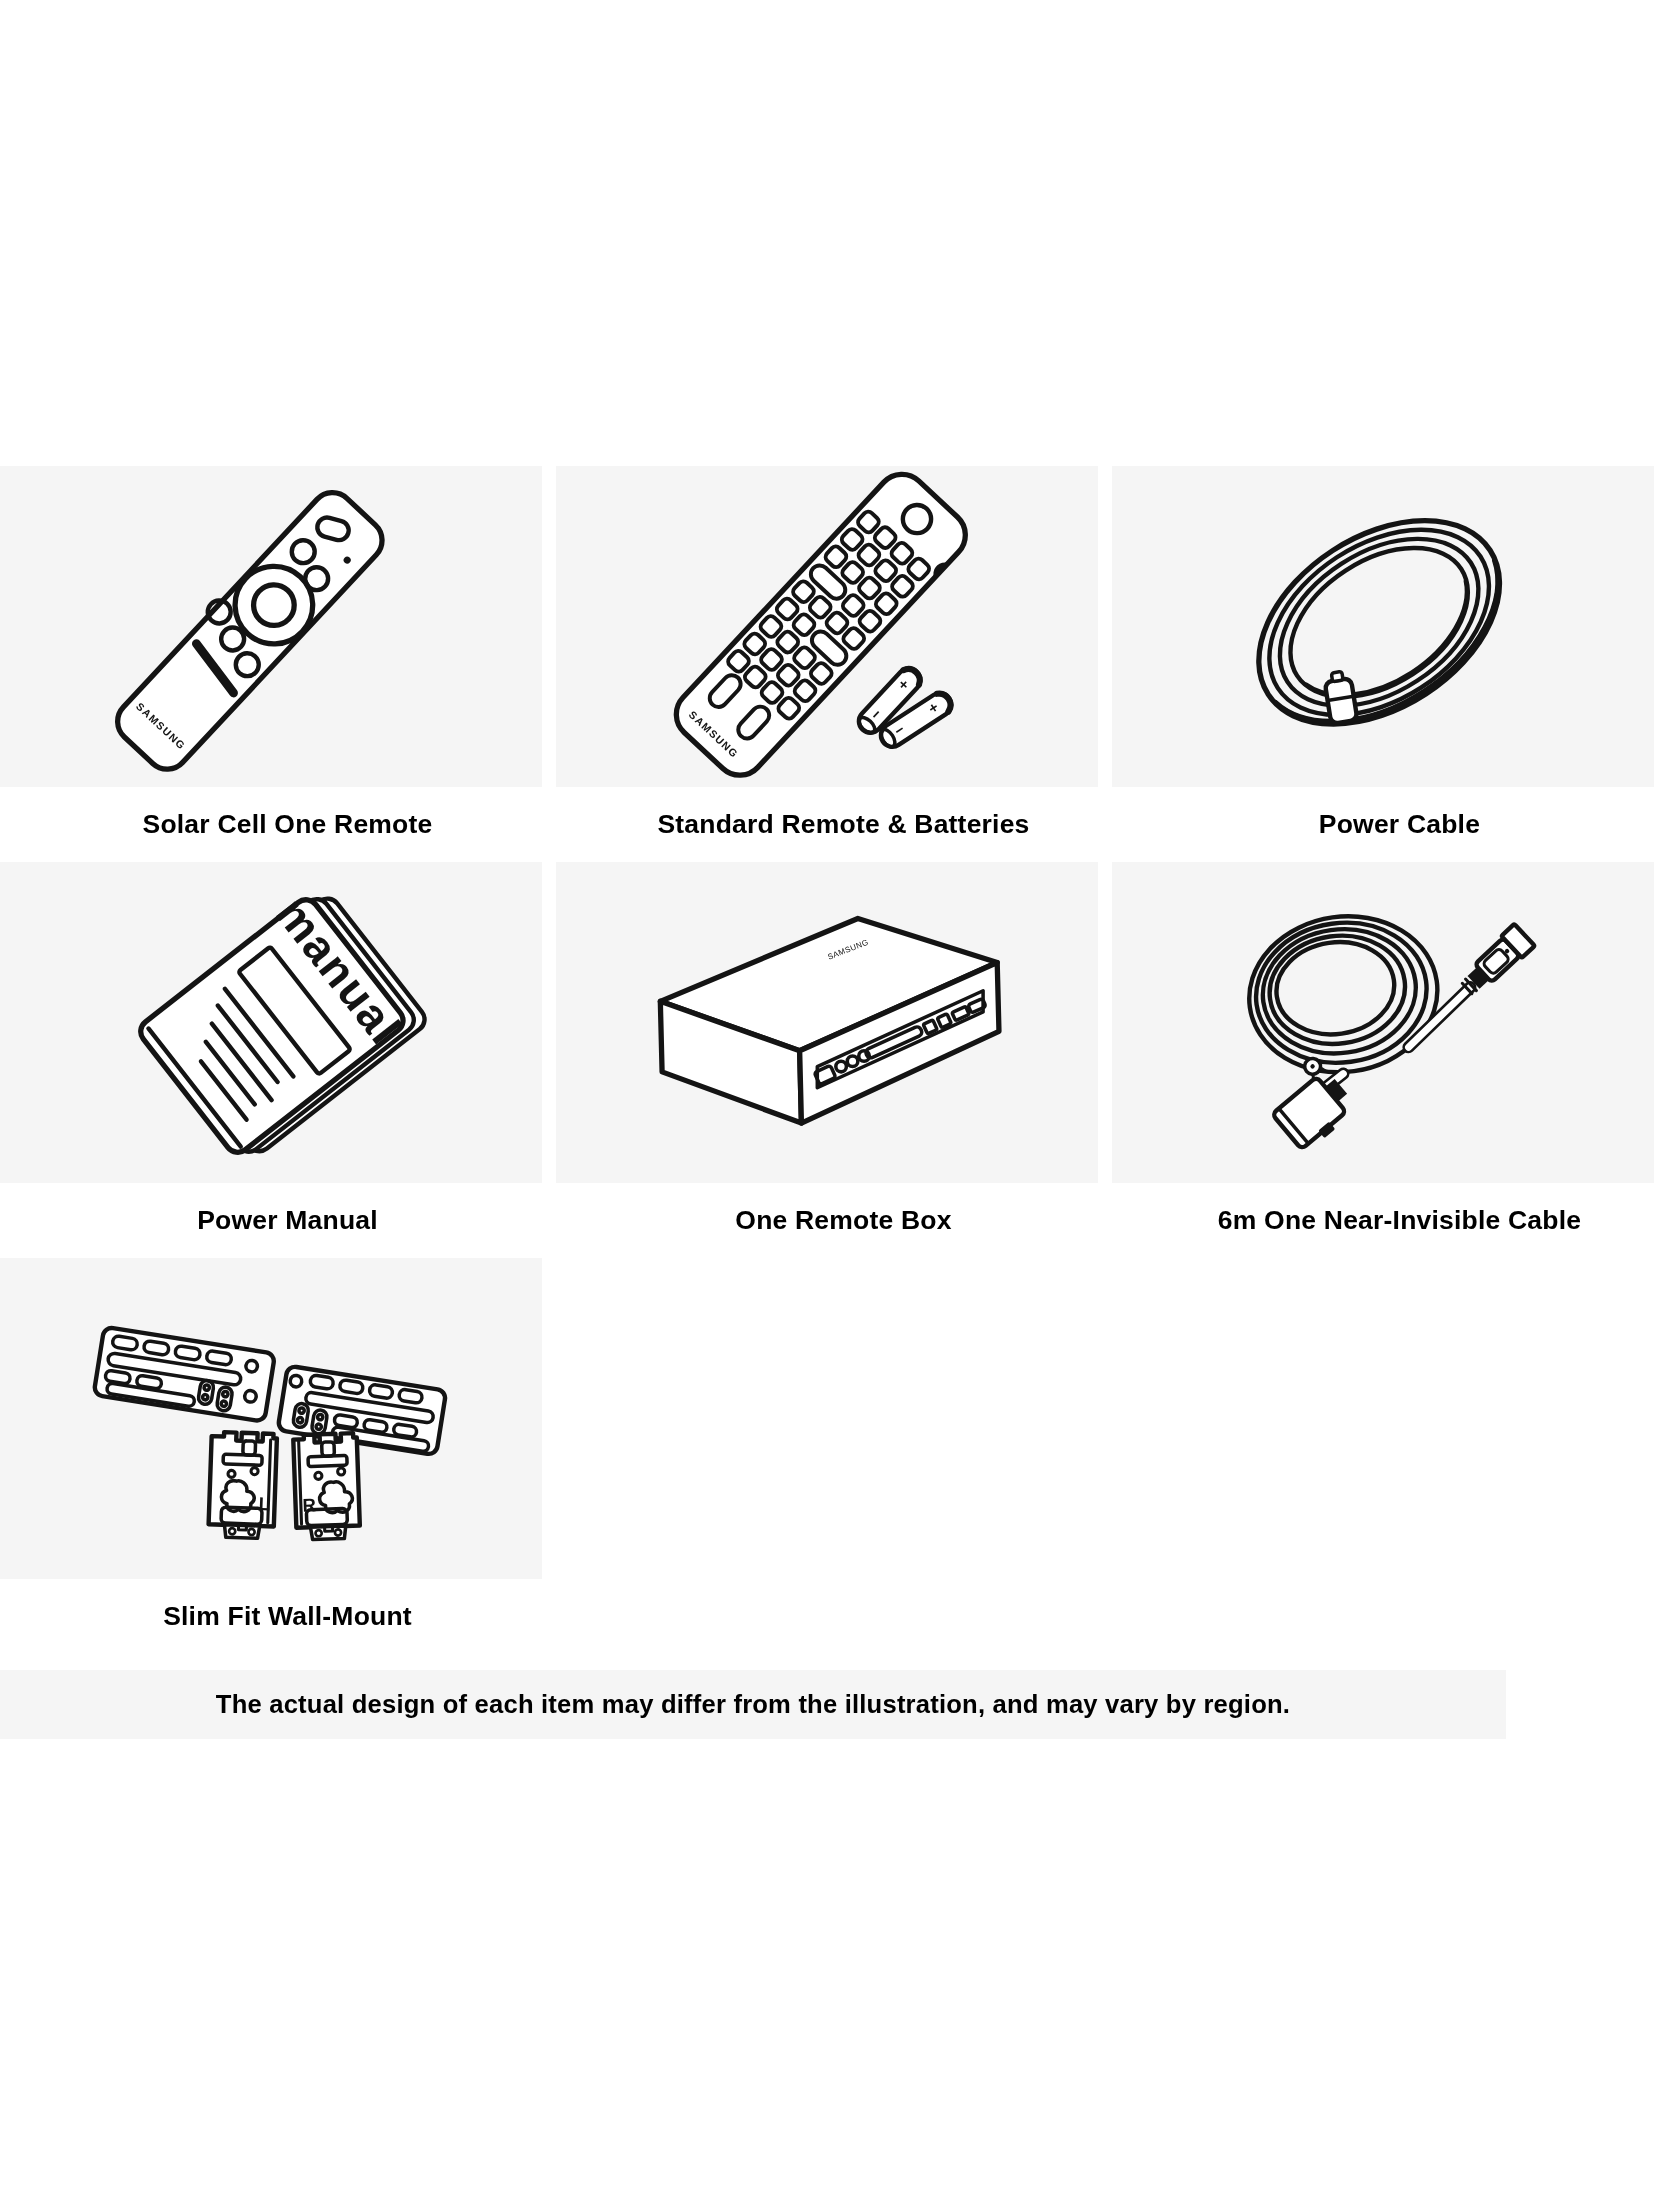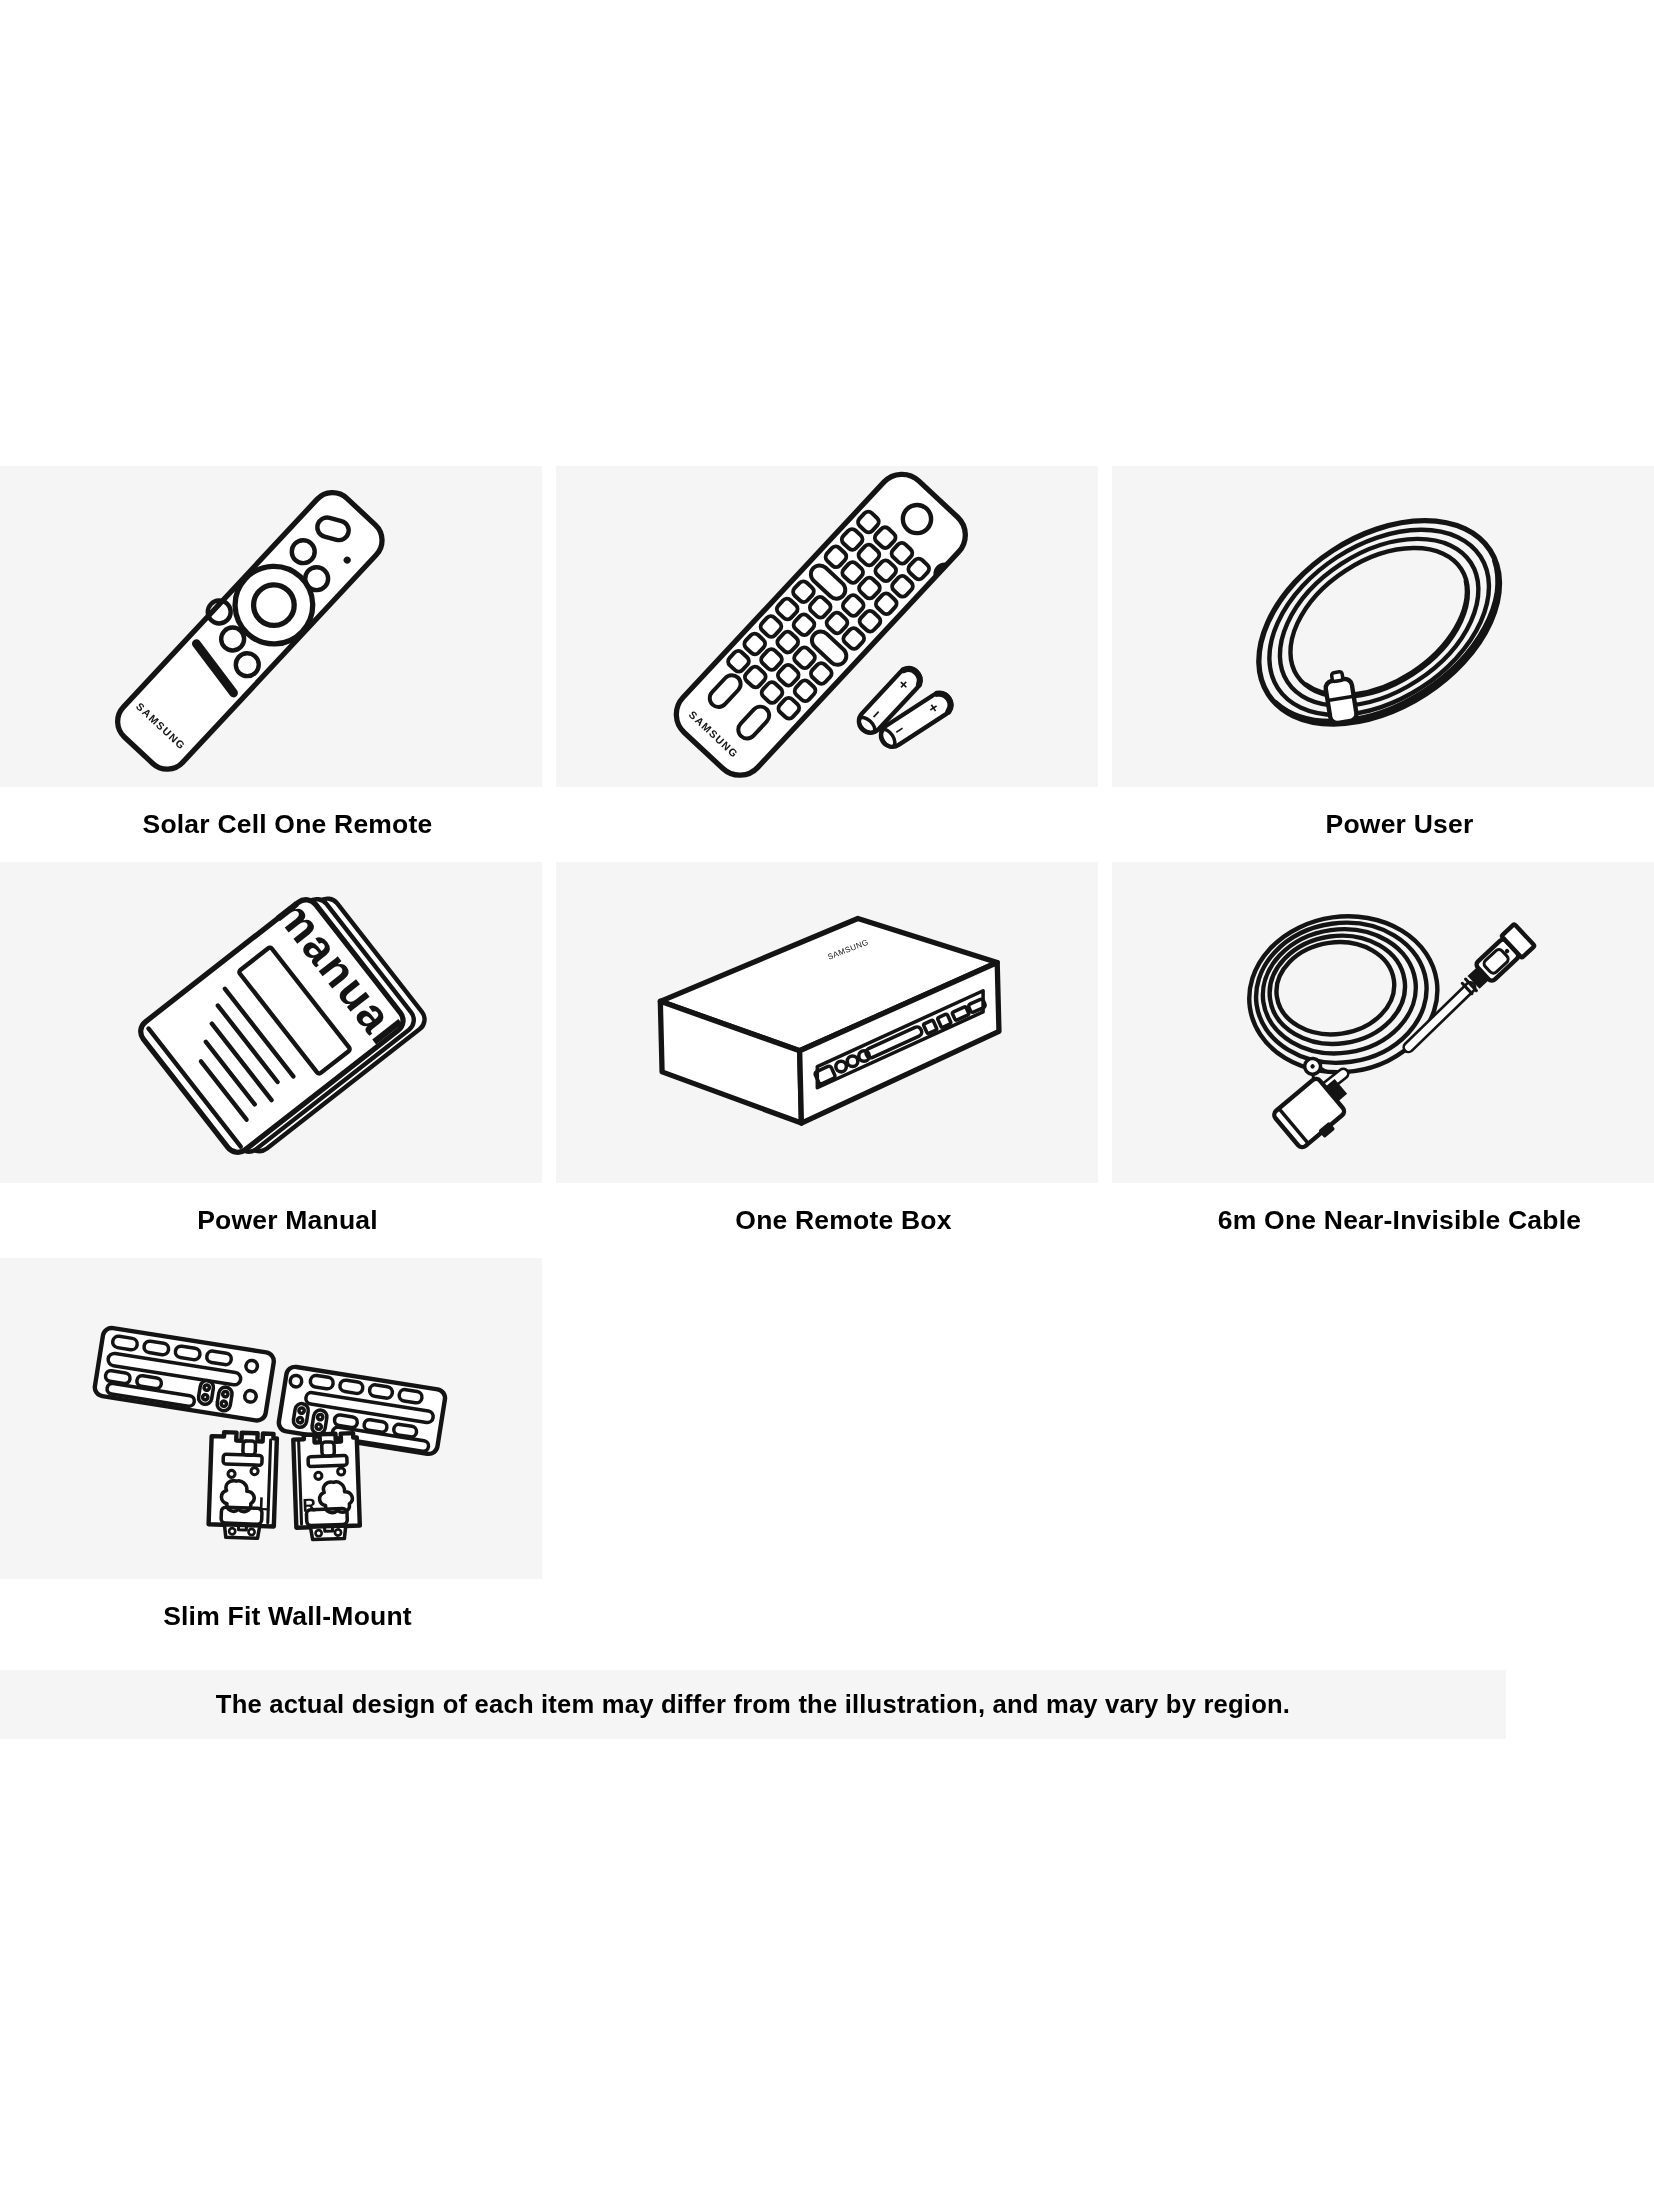--- a/index.html
+++ b/index.html
@@ -114,20 +114,21 @@
           </g>
           <g transform="translate(408,288) rotate(-33)">
             <rect class="ln fw" x="-45" y="-13" width="90" height="26" rx="13" stroke-width="5"></rect>
             <path class="ln" d="M36,-12 A13,13 0 0 1 36,12" stroke-width="7"></path>
             <ellipse class="ln" cx="-38" cy="0" rx="6" ry="11" stroke-width="4"></ellipse>
             <text x="24" y="5" font-size="17" font-weight="bold" text-anchor="middle">+</text>
             <text x="-22" y="5" font-size="17" font-weight="bold" text-anchor="middle">−</text>
           </g>
         </svg>
       </div>
+      <figcaption class="caption">Standard Remote &amp; Batteries</figcaption>
     </figure>
 
     <figure class="item">
       <div class="tile">
         <svg viewBox="0 0 614 364">
           <g transform="translate(307,184) rotate(-33)">
             <ellipse class="ln" cx="0" cy="-8" rx="150" ry="97" stroke-width="6"></ellipse>
             <ellipse class="ln" cx="0" cy="-8" rx="137" ry="88" stroke-width="5"></ellipse>
             <ellipse class="ln" cx="0" cy="-8" rx="124" ry="79" stroke-width="5"></ellipse>
             <ellipse class="ln" cx="0" cy="-8" rx="111" ry="70" stroke-width="5"></ellipse>
@@ -135,21 +136,21 @@
             <path class="ln" d="M-144,16 A150,97 0 0 0 144,16" stroke-width="5"></path>
             <path class="ln" d="M-108,6 A111,70 0 0 0 108,6" stroke-width="5"></path>
             <g transform="translate(-86,46) rotate(24)">
               <rect class="ln fw" x="-15" y="-27" width="30" height="48" rx="8" stroke-width="5"></rect>
               <path class="ln" d="M-15,-6 H15" stroke-width="4"></path>
               <rect class="ln fw" x="-6" y="-36" width="12" height="10" rx="3" stroke-width="4"></rect>
             </g>
           </g>
         </svg>
       </div>
-      <figcaption class="caption">Power User</figcaption>
+      <figcaption class="caption">Power Cable</figcaption>
     </figure>
 
     <figure class="item">
       <div class="tile">
         <svg viewBox="0 0 614 364">
           <g transform="translate(308,186) rotate(-38)">
             <rect class="ln fw" transform="translate(20,14)" x="-124" y="-92" width="248" height="184" rx="14" stroke-width="5"></rect>
             <rect class="ln fw" transform="translate(10,7)" x="-124" y="-92" width="248" height="184" rx="14" stroke-width="5"></rect>
             <rect class="ln fw" x="-124" y="-92" width="248" height="184" rx="14" stroke-width="6"></rect>
             <path class="ln" d="M-112,-84 L-112,86" stroke-width="5"></path>

